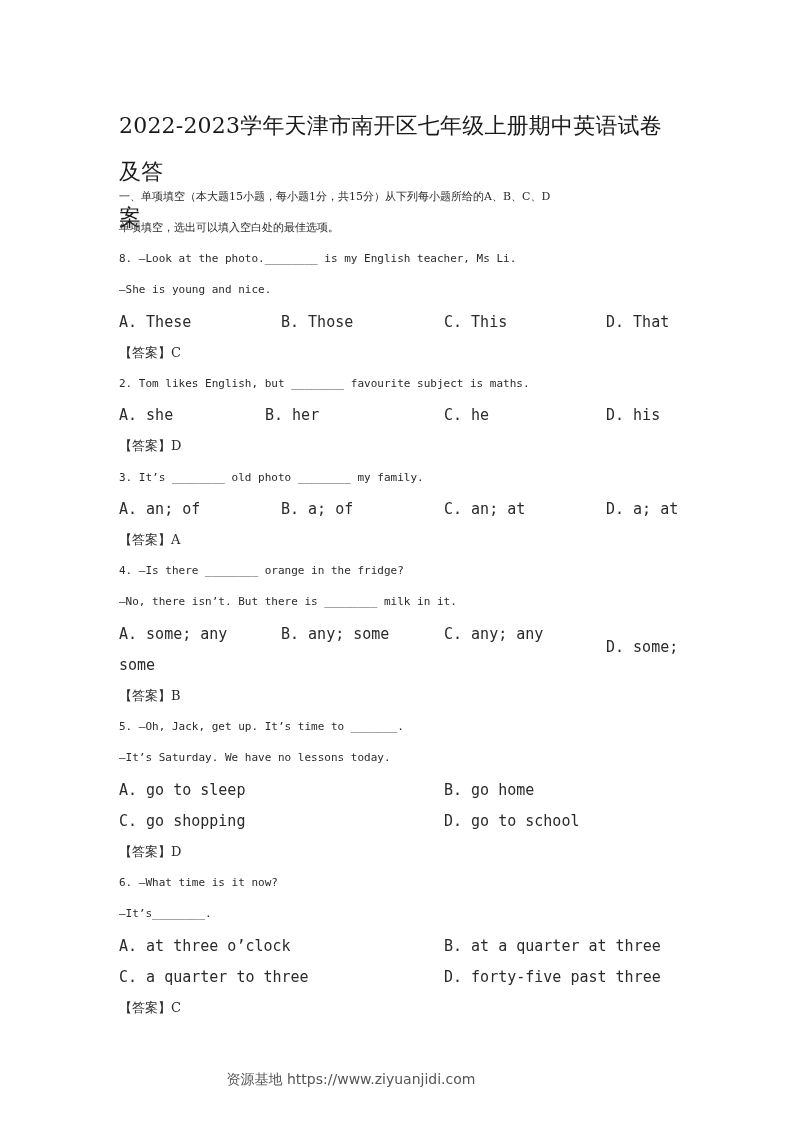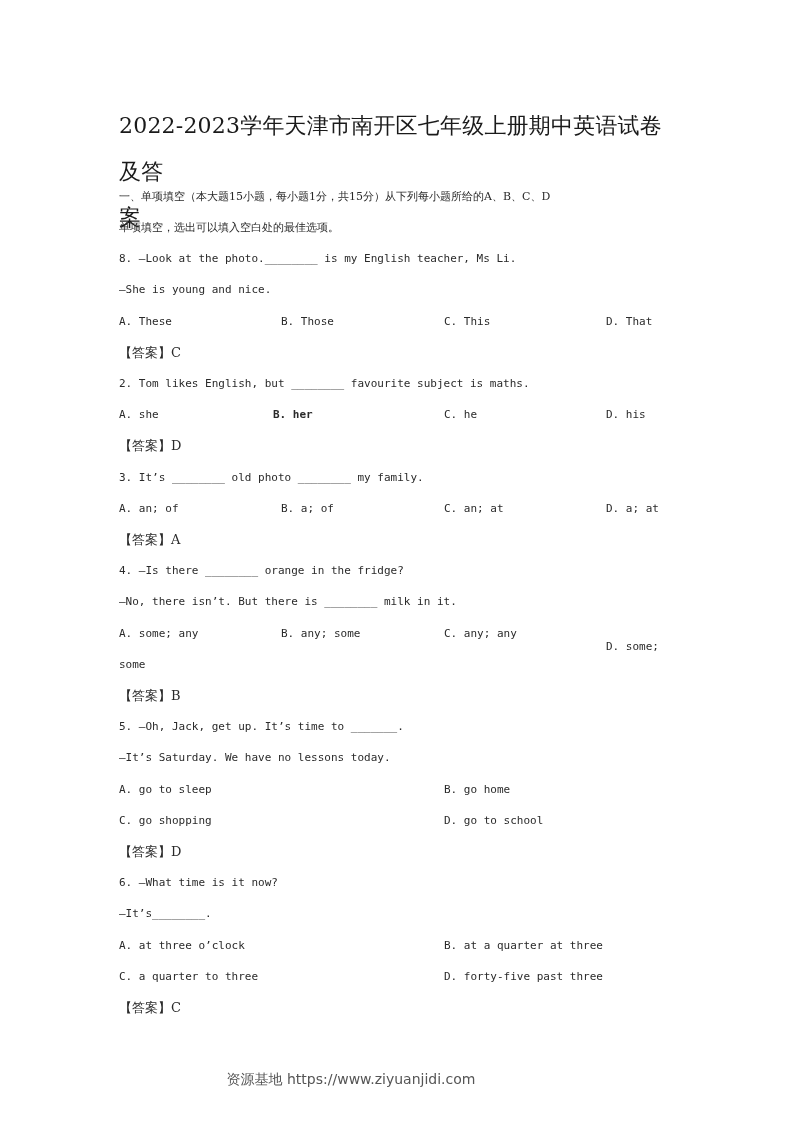--- a/index.html
+++ b/index.html
@@ -13,21 +13,21 @@
       position: absolute; left: 0; top: 103px; width: 560px;
       font-size: 22px; line-height: 46px; letter-spacing: 0.2px;
       color: #1a1a1a; font-weight: normal; margin: 0;
     }
     .line {
       position: absolute; left: 0; font-size: 11px; line-height: 16px;
       white-space: nowrap; color: #2a2a2a;
       font-family: "DejaVu Sans Mono", "Liberation Mono", monospace;
     }
     .cn { font-family: "DejaVu Serif", "Liberation Serif", serif; }
-    .opt { position: absolute; font-size: 11px; line-height: 16px; white-space: nowrap;
+    .opt { position: absolute; font-size: 15px; line-height: 16px; white-space: nowrap;
       font-family: "DejaVu Sans Mono", "Liberation Mono", monospace; color: #2a2a2a; }
     .answer { position: absolute; left: 0; font-size: 13px; line-height: 16px; white-space: nowrap; color:#2a2a2a; }
     .answer .bracket { font-family: "DejaVu Serif", "Liberation Serif", serif; }
     .footer {
       position: absolute; left: 0; width: 702px; top: 1071px; text-align: center;
       font-family: "DejaVu Sans", "Liberation Sans", sans-serif; font-size: 14px; color: #555555;
     }
   </style>
 </head>
 <body>
@@ -49,21 +49,21 @@
     <div class="opt" style="top:314px; left:325px;">C. This</div>
     <div class="opt" style="top:314px; left:487px;">D. That</div>
     <div class="answer" style="top:345px;">
       <span class="bracket">【答案】</span><span class="opt-val">C</span>
     </div>
   </div>
 
   <div>
     <div class="line" style="top:376px;">2. Tom likes English, but ________ favourite subject is maths.</div>
     <div class="opt" style="top:407px; left:0;">A. she</div>
-    <div class="opt" style="top:407px; left:154px;font-weight:bold;">B. her</div>
+    <div class="opt" style="top:407px; left:146px;">B. her</div>
     <div class="opt" style="top:407px; left:325px;">C. he</div>
     <div class="opt" style="top:407px; left:487px;">D. his</div>
     <div class="answer" style="top:438px;">
       <span class="bracket">【答案】</span><span>D</span>
     </div>
   </div>
 
   <div>
     <div class="line" style="top:470px;">3. It’s ________ old photo ________ my family.</div>
     <div class="opt" style="top:501px; left:0;">A. an; of</div>

